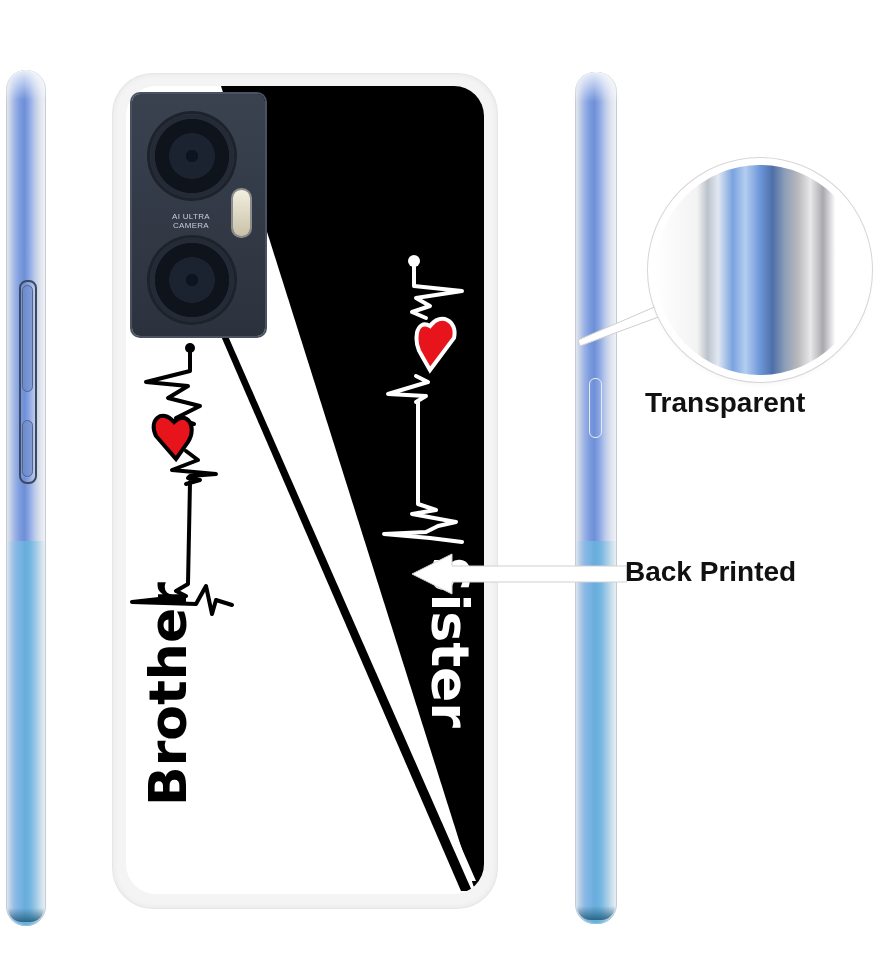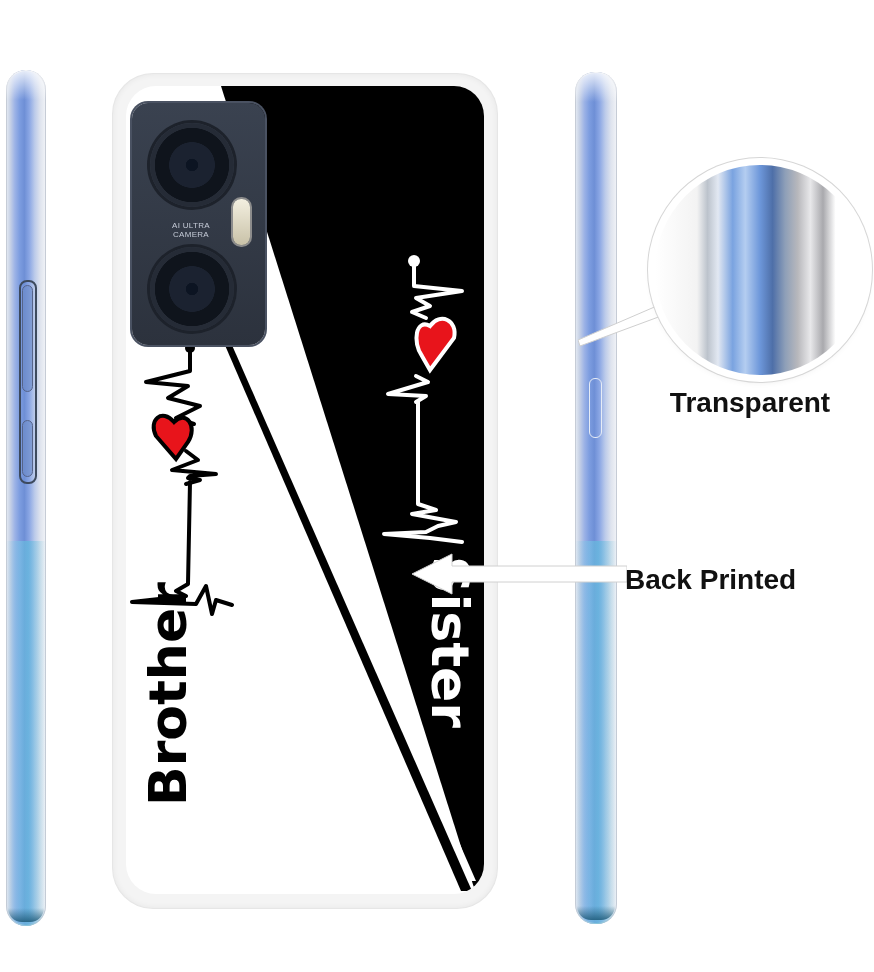--- a/index.html
+++ b/index.html
@@ -11,25 +11,25 @@
     box-shadow:inset 0 0 0 1px #c6ccd6;}
   .side::after{content:"";position:absolute;left:0;right:0;bottom:0;height:45%;
     background:linear-gradient(90deg,rgba(255,255,255,0) 0%,rgba(120,200,230,.55) 35%,rgba(90,190,220,.6) 55%,rgba(255,255,255,0) 100%);}
   .side .cap-top{position:absolute;left:0;right:0;top:0;height:30px;background:linear-gradient(180deg,rgba(255,255,255,.85),rgba(255,255,255,0));}
   .side .cap-bot{position:absolute;left:2px;right:2px;bottom:4px;height:14px;border-radius:0 0 14px 14px;background:linear-gradient(180deg,rgba(40,110,140,0),rgba(30,90,120,.85));z-index:2;}
   .btn-outline{position:absolute;border:2px solid #3d4a5e;border-radius:8px;z-index:3;}
   .btn-fill{position:absolute;border-radius:6px;background:rgba(110,140,200,.6);z-index:3;border:1px solid #56648a;}
   
   .case{position:absolute;left:113px;top:74px;width:384px;height:834px;border-radius:40px;background:#f4f4f4;box-shadow:0 0 0 1px #e6e6e6, inset 0 0 6px rgba(0,0,0,.06);}
   .back{position:absolute;left:126px;top:86px;width:358px;height:808px;border-radius:30px;overflow:hidden;background:#ffffff;}
-  .camera{position:absolute;left:132px;top:103px;width:133px;height:242px;border-radius:16px;background:linear-gradient(180deg,#3a4250,#2c323d);box-shadow:0 0 0 2px #4a5262;}
+  .camera{position:absolute;left:132px;top:94px;width:133px;height:242px;border-radius:8px;background:linear-gradient(180deg,#3a4250,#2c323d);box-shadow:0 0 0 2px #4a5262;}
   .lens{position:absolute;left:18px;width:84px;height:84px;border-radius:50%;background:radial-gradient(circle at 50% 50%,#0c1422 0 10%,#1b2230 11% 38%,#0f141c 39% 62%,#252b36 63% 100%);box-shadow:0 0 0 3px #1d222b;}
   .flash{position:absolute;left:101px;top:96px;width:17px;height:46px;border-radius:8px;background:linear-gradient(180deg,#f3efe0,#c9c2a8);box-shadow:0 0 0 2px #8c8c8c;}
   .cam-text{position:absolute;left:0;top:118px;width:118px;text-align:center;font-size:8px;line-height:9px;color:#c6ccd8;letter-spacing:.3px;}
-  .callout{position:absolute;font-weight:bold;color:#111;text-align:center;font-size:28px;line-height:34px;}
+  .callout{position:absolute;font-weight:bold;color:#111;font-size:28px;line-height:34px;}
   .magnifier{position:absolute;left:655px;top:165px;width:210px;height:210px;border-radius:50%;overflow:hidden;background:#fff;box-shadow:0 0 0 7px #ffffff, 0 0 0 8px #d6d6d6, 0 3px 10px rgba(0,0,0,.25);}
   .magnifier .stripes{position:absolute;inset:0;background:linear-gradient(90deg,#ffffff 0%,#f3f3f3 20%,#bcc3cc 25%,#e2e8f2 30%,#7aa3e0 37%,#b4cdf0 43%,#6d97da 50%,#4e6fa8 56%,#8e9fb8 62%,#b8b8bc 68%,#e8e8ea 74%,#a9a9ad 80%,#ffffff 86%,#ffffff 100%);}
 </style>
 </head>
 <body>
 
 <div class="side" style="left:6px;top:70px;width:40px;height:856px;">
   <div class="cap-top"></div>
   <div class="cap-bot"></div>
 </div>
@@ -93,13 +93,13 @@
   <div class="stripes"></div>
 </div>
 
 <div class="callout" style="left:645px;top:386px;width:210px;">
   <div>Transparent</div>
 </div>
 
 <svg class="abs" style="left:412px;top:552px;" width="215" height="44" viewBox="0 0 215 44">
   <polygon points="0,22 40,2 40,14 215,14 215,30 40,30 40,42" fill="#ffffff" stroke="#d0d0d0" stroke-width="1"></polygon>
 </svg>
-<div class="callout" style="left:625px;top:555px;width:200px;text-align:left;font-size:28px;margin-top:8px;">Back Printed</div>
+<div class="callout" style="left:625px;top:555px;width:200px;text-align:left;font-size:28px;">Back Printed</div>
 
 </body></html>

